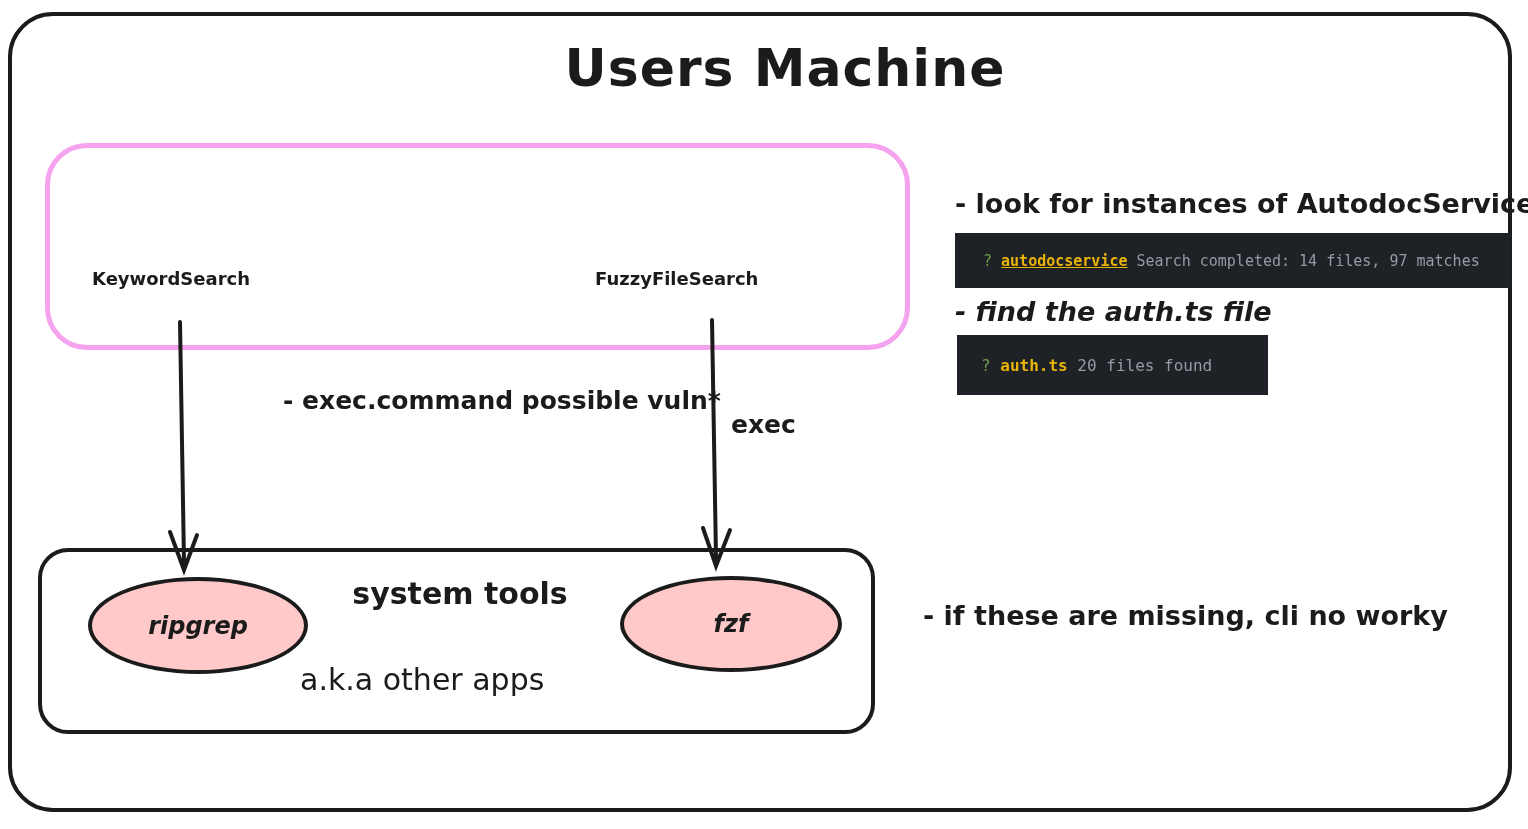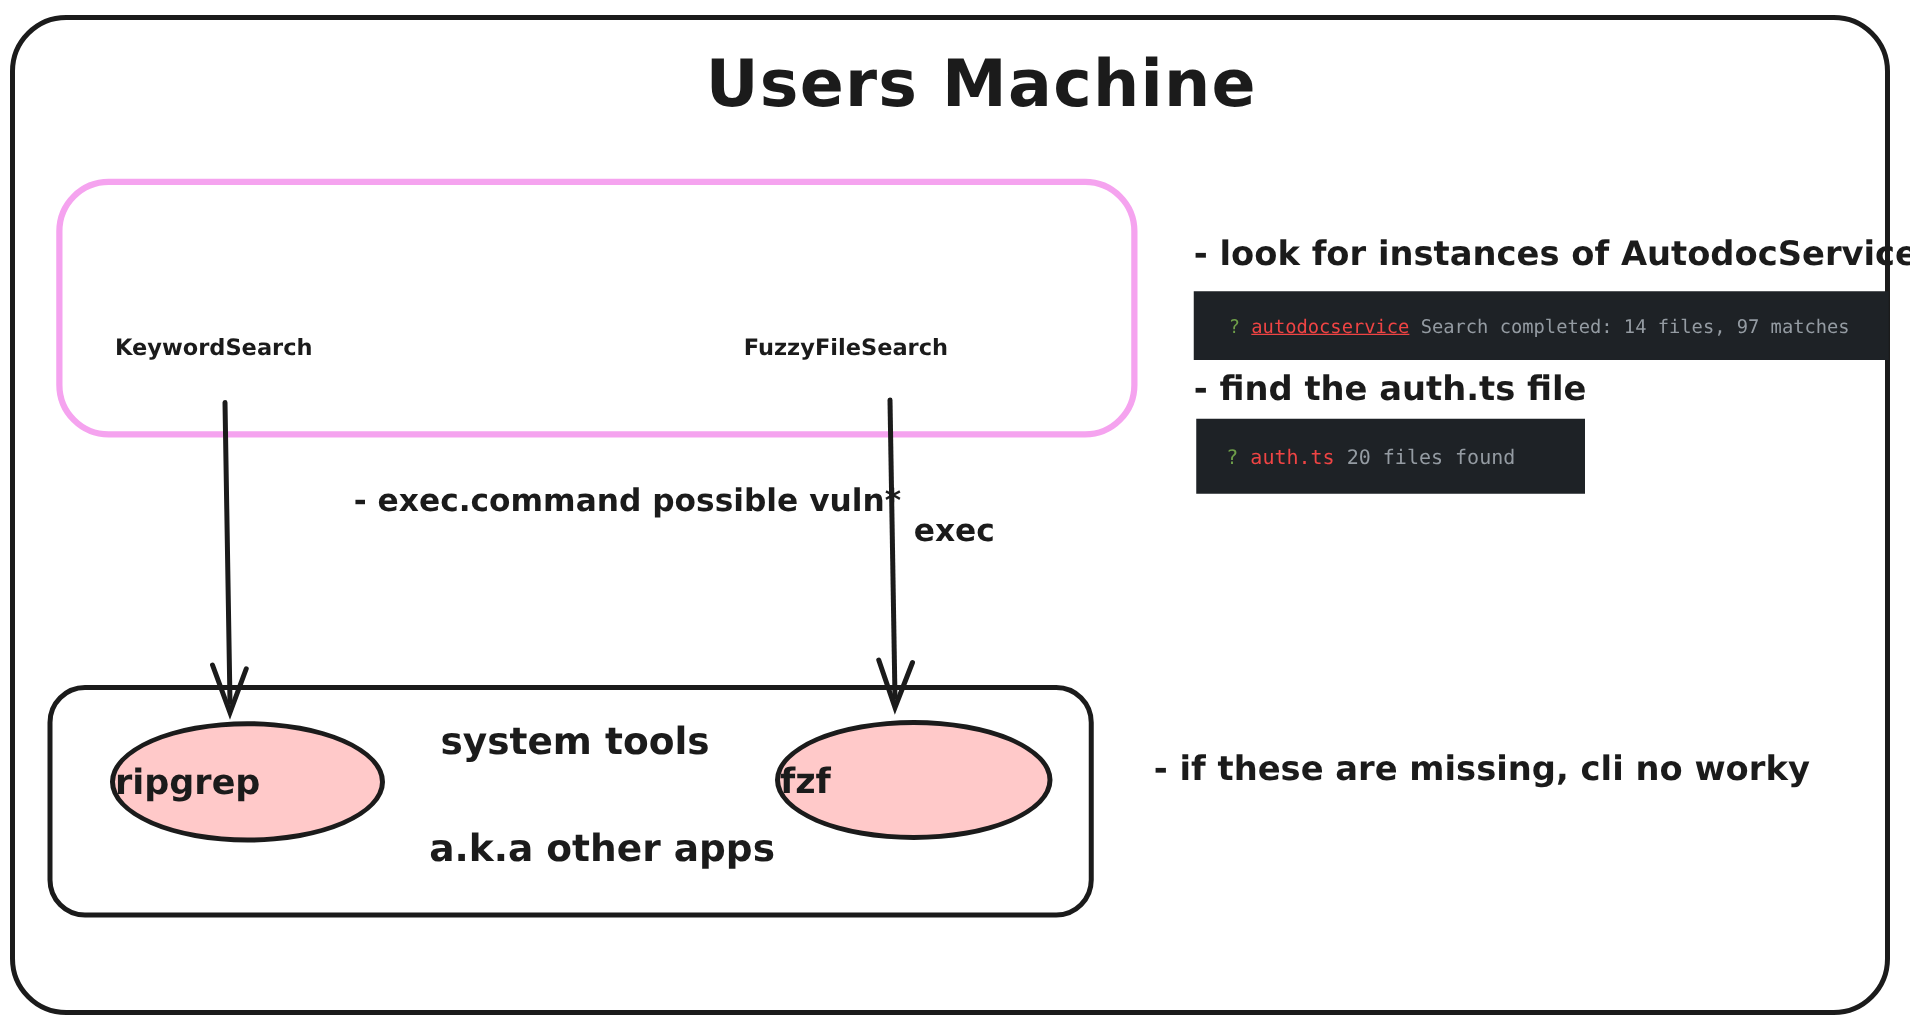--- a/index.html
+++ b/index.html
@@ -72,45 +72,47 @@
     box-sizing: border-box;
   }
   #system-title {
     left: 320px; top: 576px; width: 280px;
     text-align: center;
     font-size: 30px;
     font-weight: 600;
   }
   #system-subtitle {
     left: 300px; top: 662px; width: 320px;
-    text-align: right;
+    text-align: left;
     font-size: 30px;
-    font-weight: 700;
+    font-weight: 400;
   }
   .tool-ellipse {
     border: 4px solid #1b1b1b;
     border-radius: 50%;
     background: #ffc9c9;
     box-sizing: border-box;
     display: flex;
     align-items: center;
-    font-size: 28px;
+    justify-content: center;
+    font-size: 24px;
     font-weight: 600;
+    font-style: italic;
   }
   #tool-ripgrep { left: 88px; top: 577px; width: 220px; height: 97px; }
   #tool-fzf { left: 620px; top: 576px; width: 222px; height: 96px; }
 
   
   .note {
     font-size: 27px;
     font-weight: 600;
     white-space: nowrap;
   }
   #note-autodoc { left: 955px; top: 188px; }
-  #note-authts { left: 955px; top: 296px; }
+  #note-authts { left: 955px; top: 296px; font-style: italic; }
   #note-missing { left: 923px; top: 600px; }
 
   
   .terminal {
     background: #1e2226;
     box-sizing: border-box;
     display: flex;
     align-items: center;
     font-family: "DejaVu Sans Mono", monospace;
     white-space: pre;
@@ -121,21 +123,21 @@
     padding-left: 28px;
     font-size: 15px;
   }
   #terminal-2 {
     left: 957px; top: 335px;
     width: 311px; height: 60px;
     padding-left: 24px;
     font-size: 16px;
   }
   .t-prompt { color: #6e9e49; }
-  .t-query { color: #ef4444; font-weight: 400; }
+  .t-query { color: #eab308; font-weight: 700; }
   .t-query-underline { text-decoration: underline; }
   .t-result { color: #949ba2; }
 
   
   #arrow-layer {
     left: 0; top: 0;
     width: 1528px; height: 829px;
     pointer-events: none;
   }
 </style>

